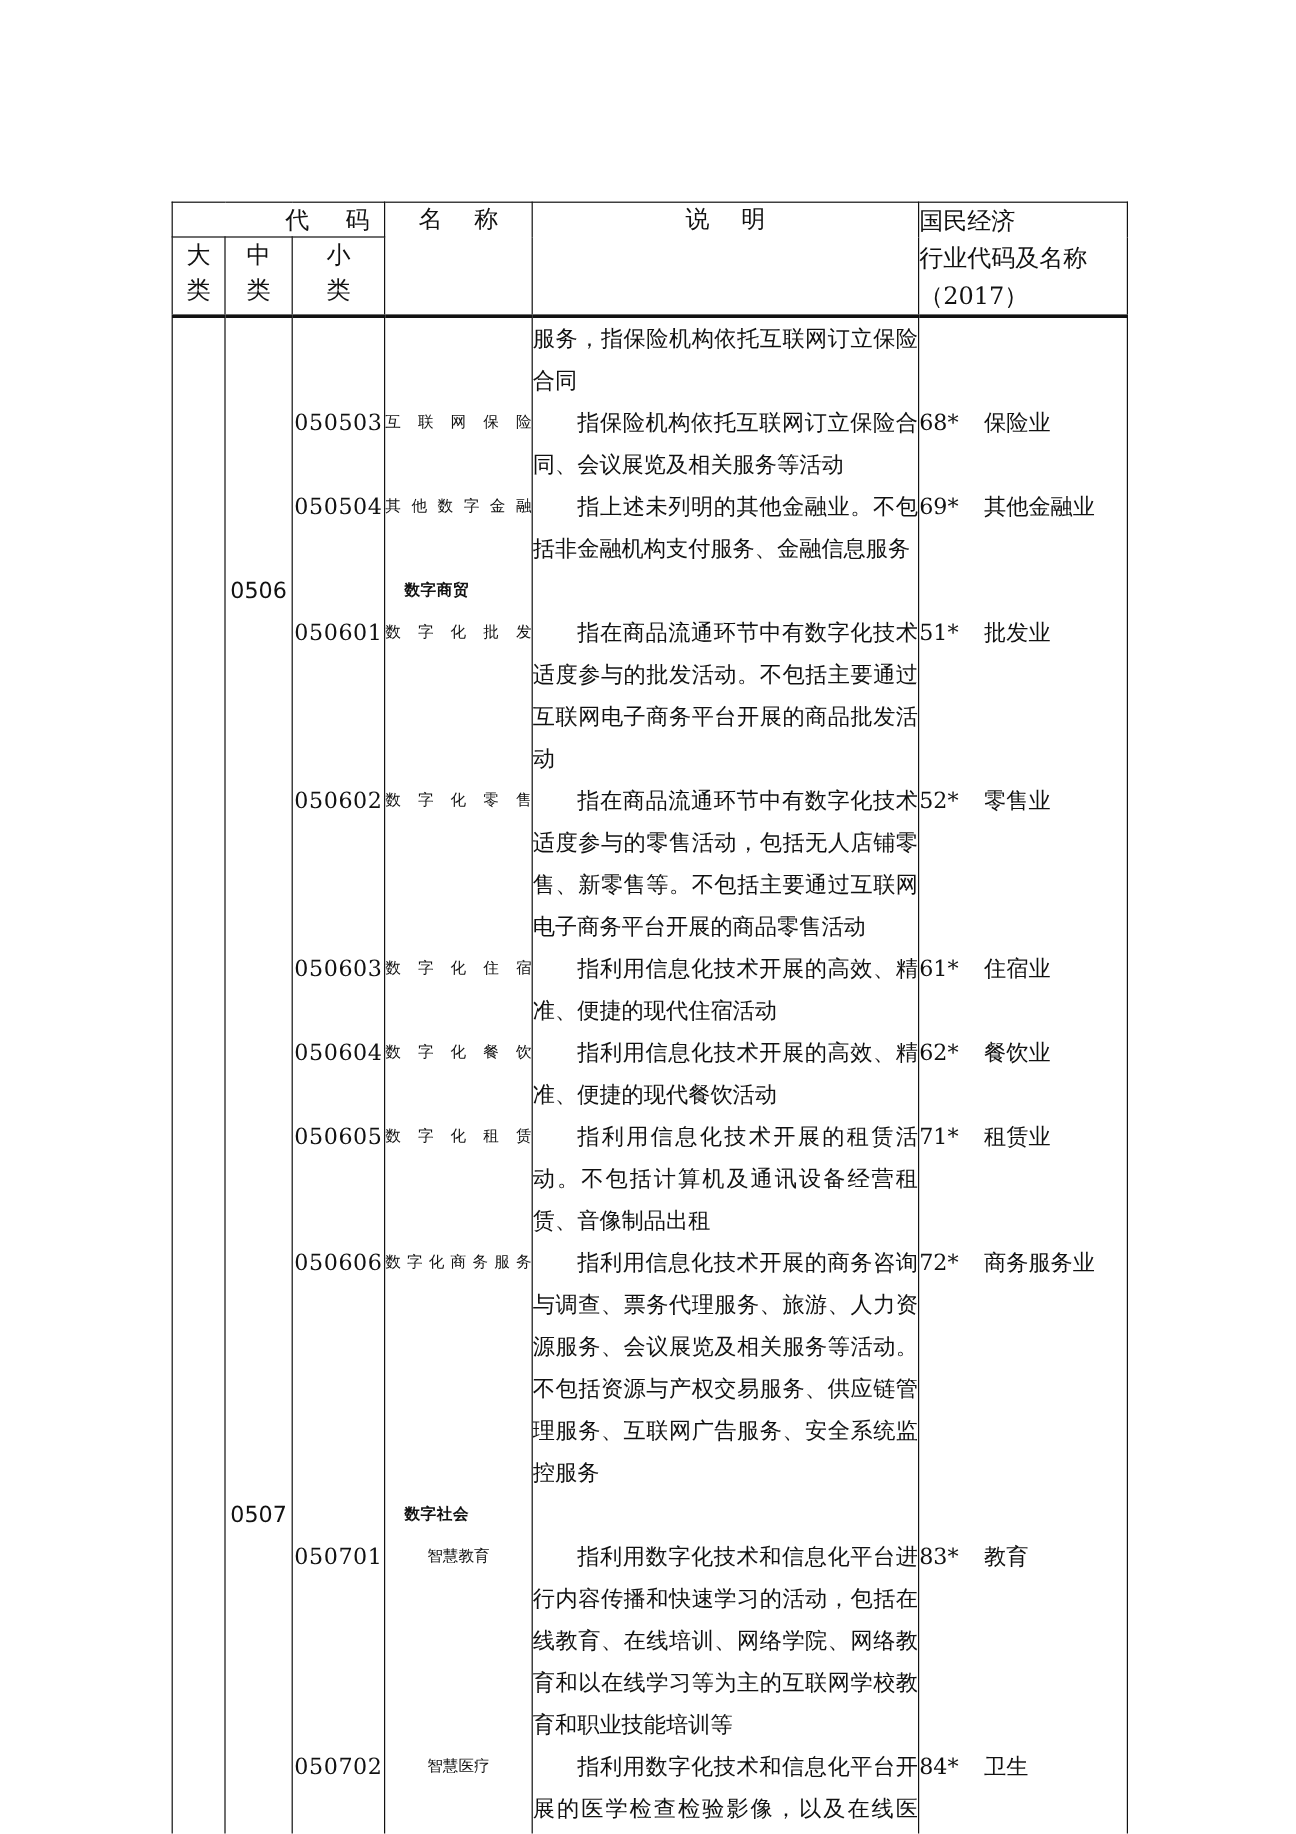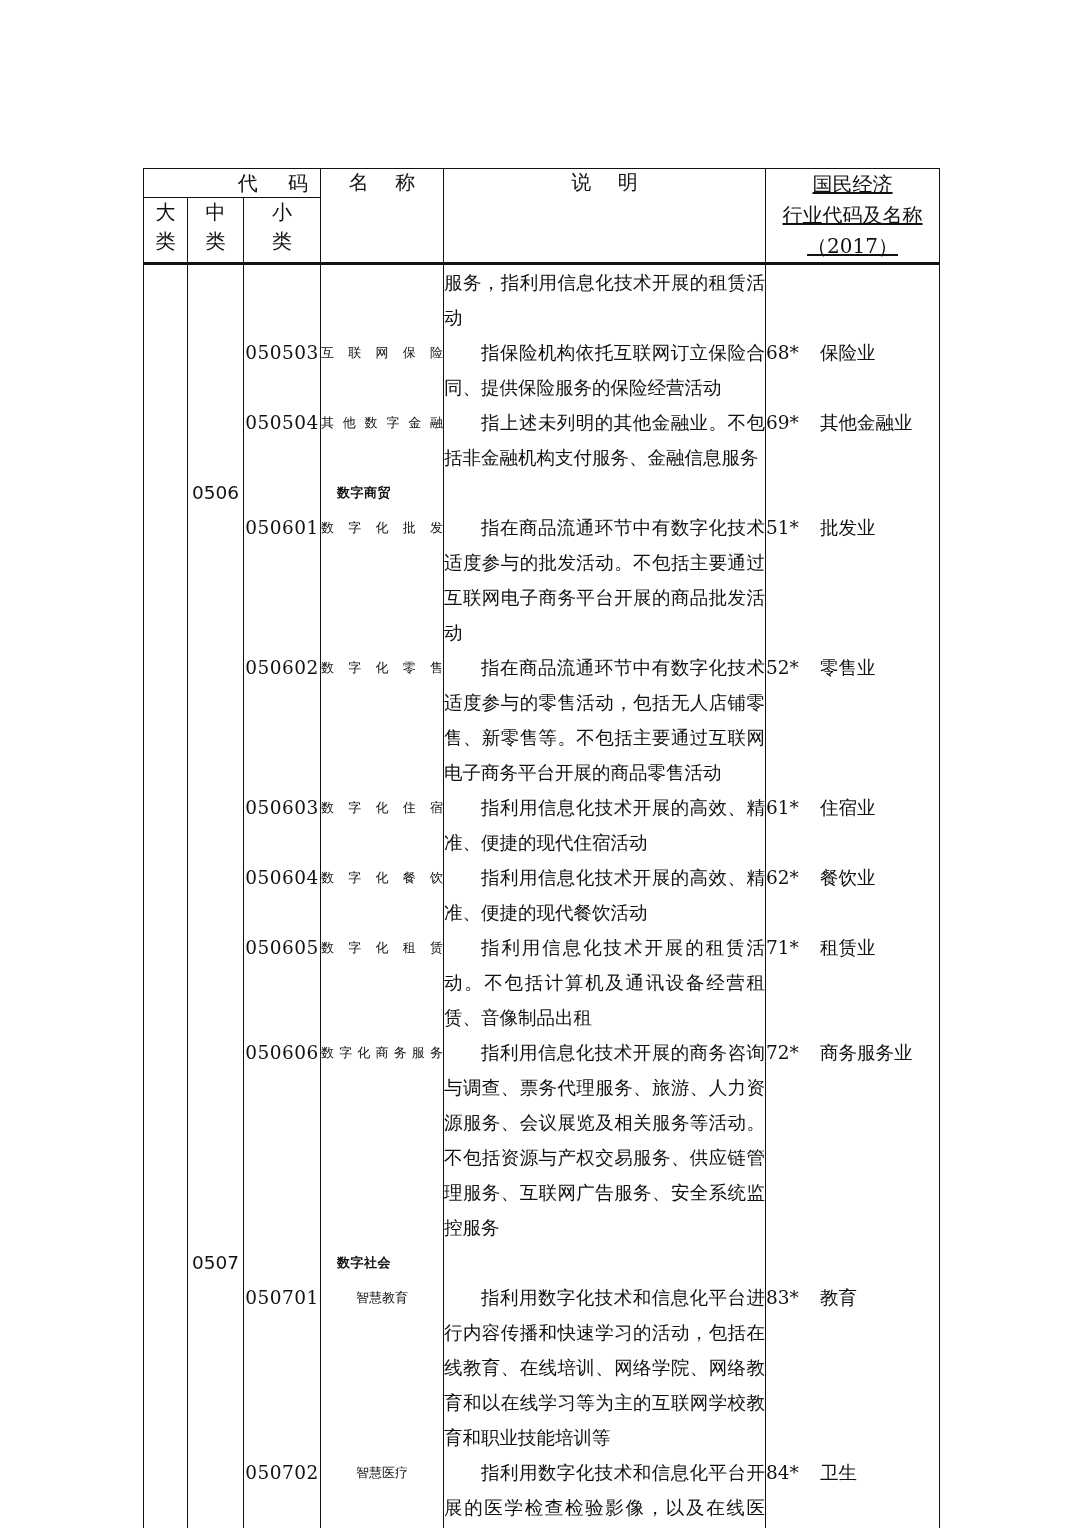--- a/index.html
+++ b/index.html
@@ -55,26 +55,25 @@
   }
   .hdr-v span{display:block;}
   .hdr-mid{
     text-align:center;
     font-weight:bold;
     font-size:20px;
     vertical-align:middle;
   }
   .hdr-sp{letter-spacing:10px;text-indent:10px;}
   .hdr-gy{
-    text-align:center;
+    text-align:left;
     font-weight:bold;
     font-size:20px;
     line-height:31px;
     padding:6px 4px;
-    text-decoration:underline;
   }
   .hdr-gy span{display:block;}
 
   
   .cell{
     font-size:18.5px;
     line-height:35px;
   }
   .c-code-zh{
     text-align:center;
@@ -172,29 +171,29 @@
         </td>
       </tr>
     </thead>
 
     <tbody id="tbody">
         <tr style="border-top: 3px solid rgb(17, 17, 17);">
           <td class="cell c-code-zh" style="border-top: 3px solid rgb(17, 17, 17); border-bottom: none;"></td>
           <td class="cell c-code-zh" style="border-top: 3px solid rgb(17, 17, 17); border-bottom: none;"></td>
           <td class="cell c-code-xi" style="border-top: 3px solid rgb(17, 17, 17); border-bottom: none;"></td>
           <td class="cell c-name" style="border-top: 3px solid rgb(17, 17, 17); border-bottom: none;"></td>
-          <td class="cell c-desc lastleft" style="border-top: 3px solid rgb(17, 17, 17); border-bottom: none;">服务，指利用信息化技术开展的租赁活动</td>
+          <td class="cell c-desc lastleft" style="border-top: 3px solid rgb(17, 17, 17); border-bottom: none;">服务，指保险机构依托互联网订立保险合同</td>
           <td class="cell c-gy" style="border-top: 3px solid rgb(17, 17, 17); border-bottom: none;"><span class="num"></span><span class="nmtxt"></span></td>
         </tr>
         <tr>
           <td class="cell c-code-zh" style="border-top: none; border-bottom: none;"></td>
           <td class="cell c-code-zh" style="border-top: none; border-bottom: none;"></td>
           <td class="cell c-code-xi" style="border-top: none; border-bottom: none;">050503</td>
           <td class="cell c-name" style="border-top: none; border-bottom: none;">互联网保险</td>
-          <td class="cell c-desc indent lastleft" style="border-top: none; border-bottom: none;">指保险机构依托互联网订立保险合同、提供保险服务的保险经营活动</td>
+          <td class="cell c-desc indent lastleft" style="border-top: none; border-bottom: none;">指保险机构依托互联网订立保险合同、会议展览及相关服务等活动</td>
           <td class="cell c-gy" style="border-top: none; border-bottom: none;"><span class="num">68*</span><span class="nmtxt">保险业</span></td>
         </tr>
         <tr>
           <td class="cell c-code-zh" style="border-top: none; border-bottom: none;"></td>
           <td class="cell c-code-zh" style="border-top: none; border-bottom: none;"></td>
           <td class="cell c-code-xi" style="border-top: none; border-bottom: none;">050504</td>
           <td class="cell c-name" style="border-top: none; border-bottom: none;">其他数字金融</td>
           <td class="cell c-desc indent lastleft" style="border-top: none; border-bottom: none;">指上述未列明的其他金融业。不包括非金融机构支付服务、金融信息服务</td>
           <td class="cell c-gy" style="border-top: none; border-bottom: none;"><span class="num">69*</span><span class="nmtxt">其他金融业</span></td>
         </tr>

